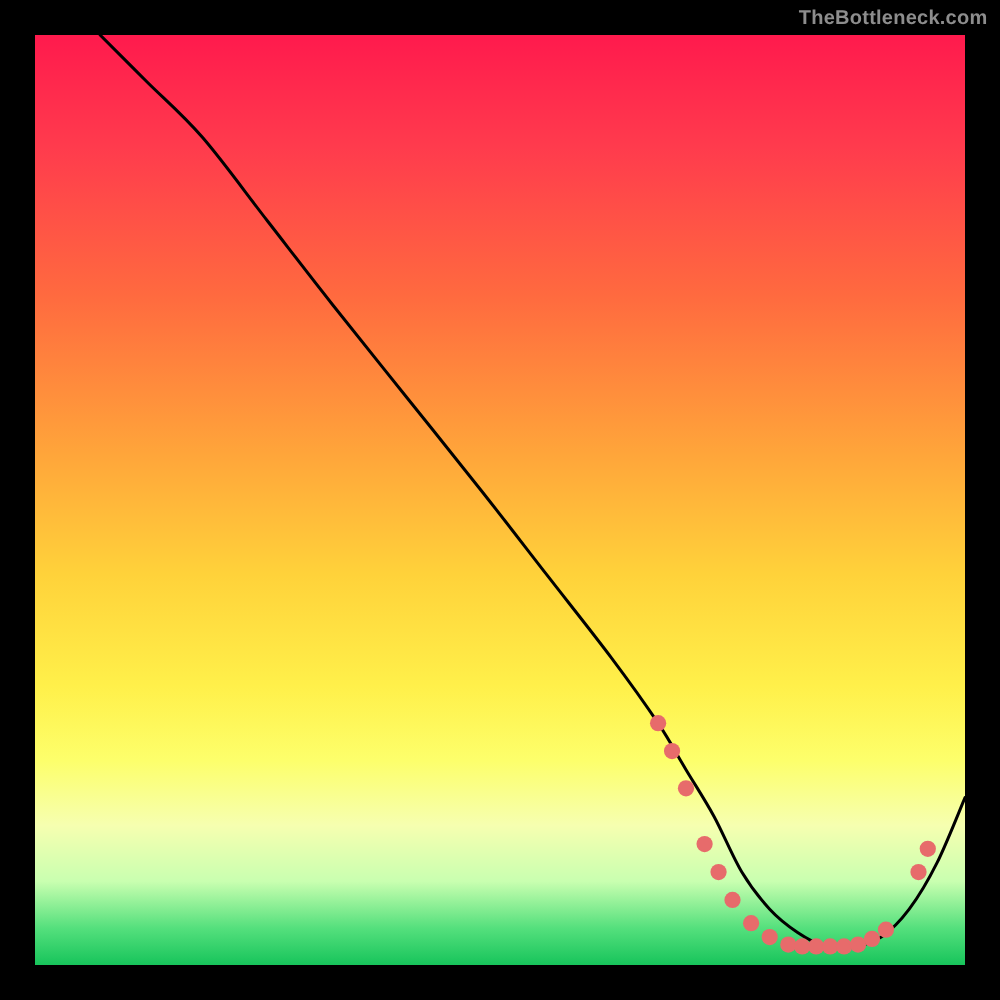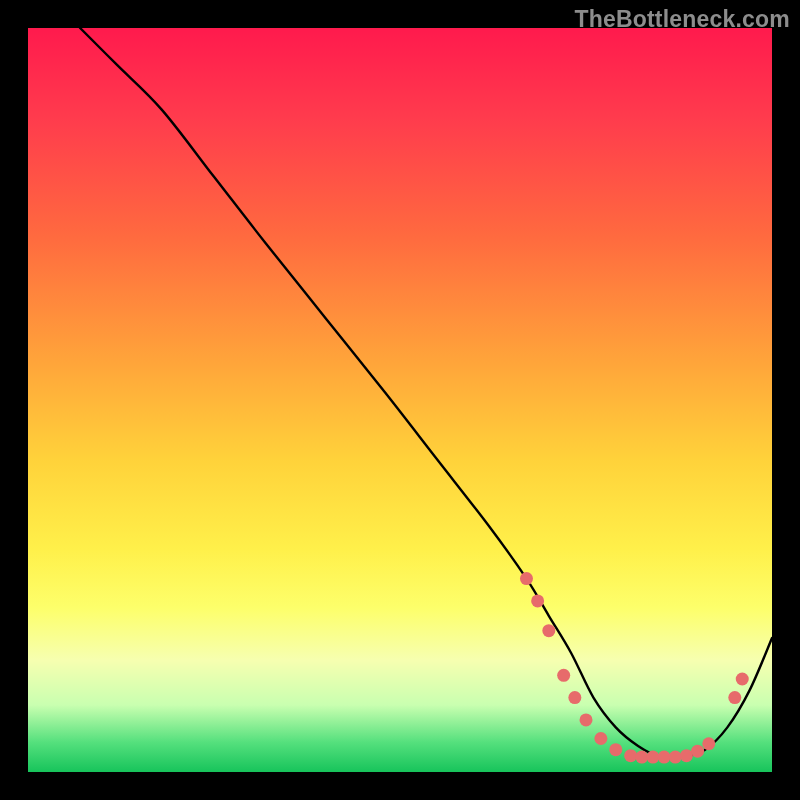--- a/index.html
+++ b/index.html
@@ -44,21 +44,21 @@
     left: 0;
     top: 0;
     width: 744px;
     height: 744px;
   }
   .watermark {
     position: absolute;
     top: 6px;
     right: 10px;
     font-family: Arial, Helvetica, sans-serif;
-    font-size: 23px;
+    font-size: 16px;
     font-weight: 600;
     color: #8d8d8d;
     letter-spacing: 0.2px;
     user-select: none;
   }
 </style>
 </head>
 <body>
 
 <div class="frame">

